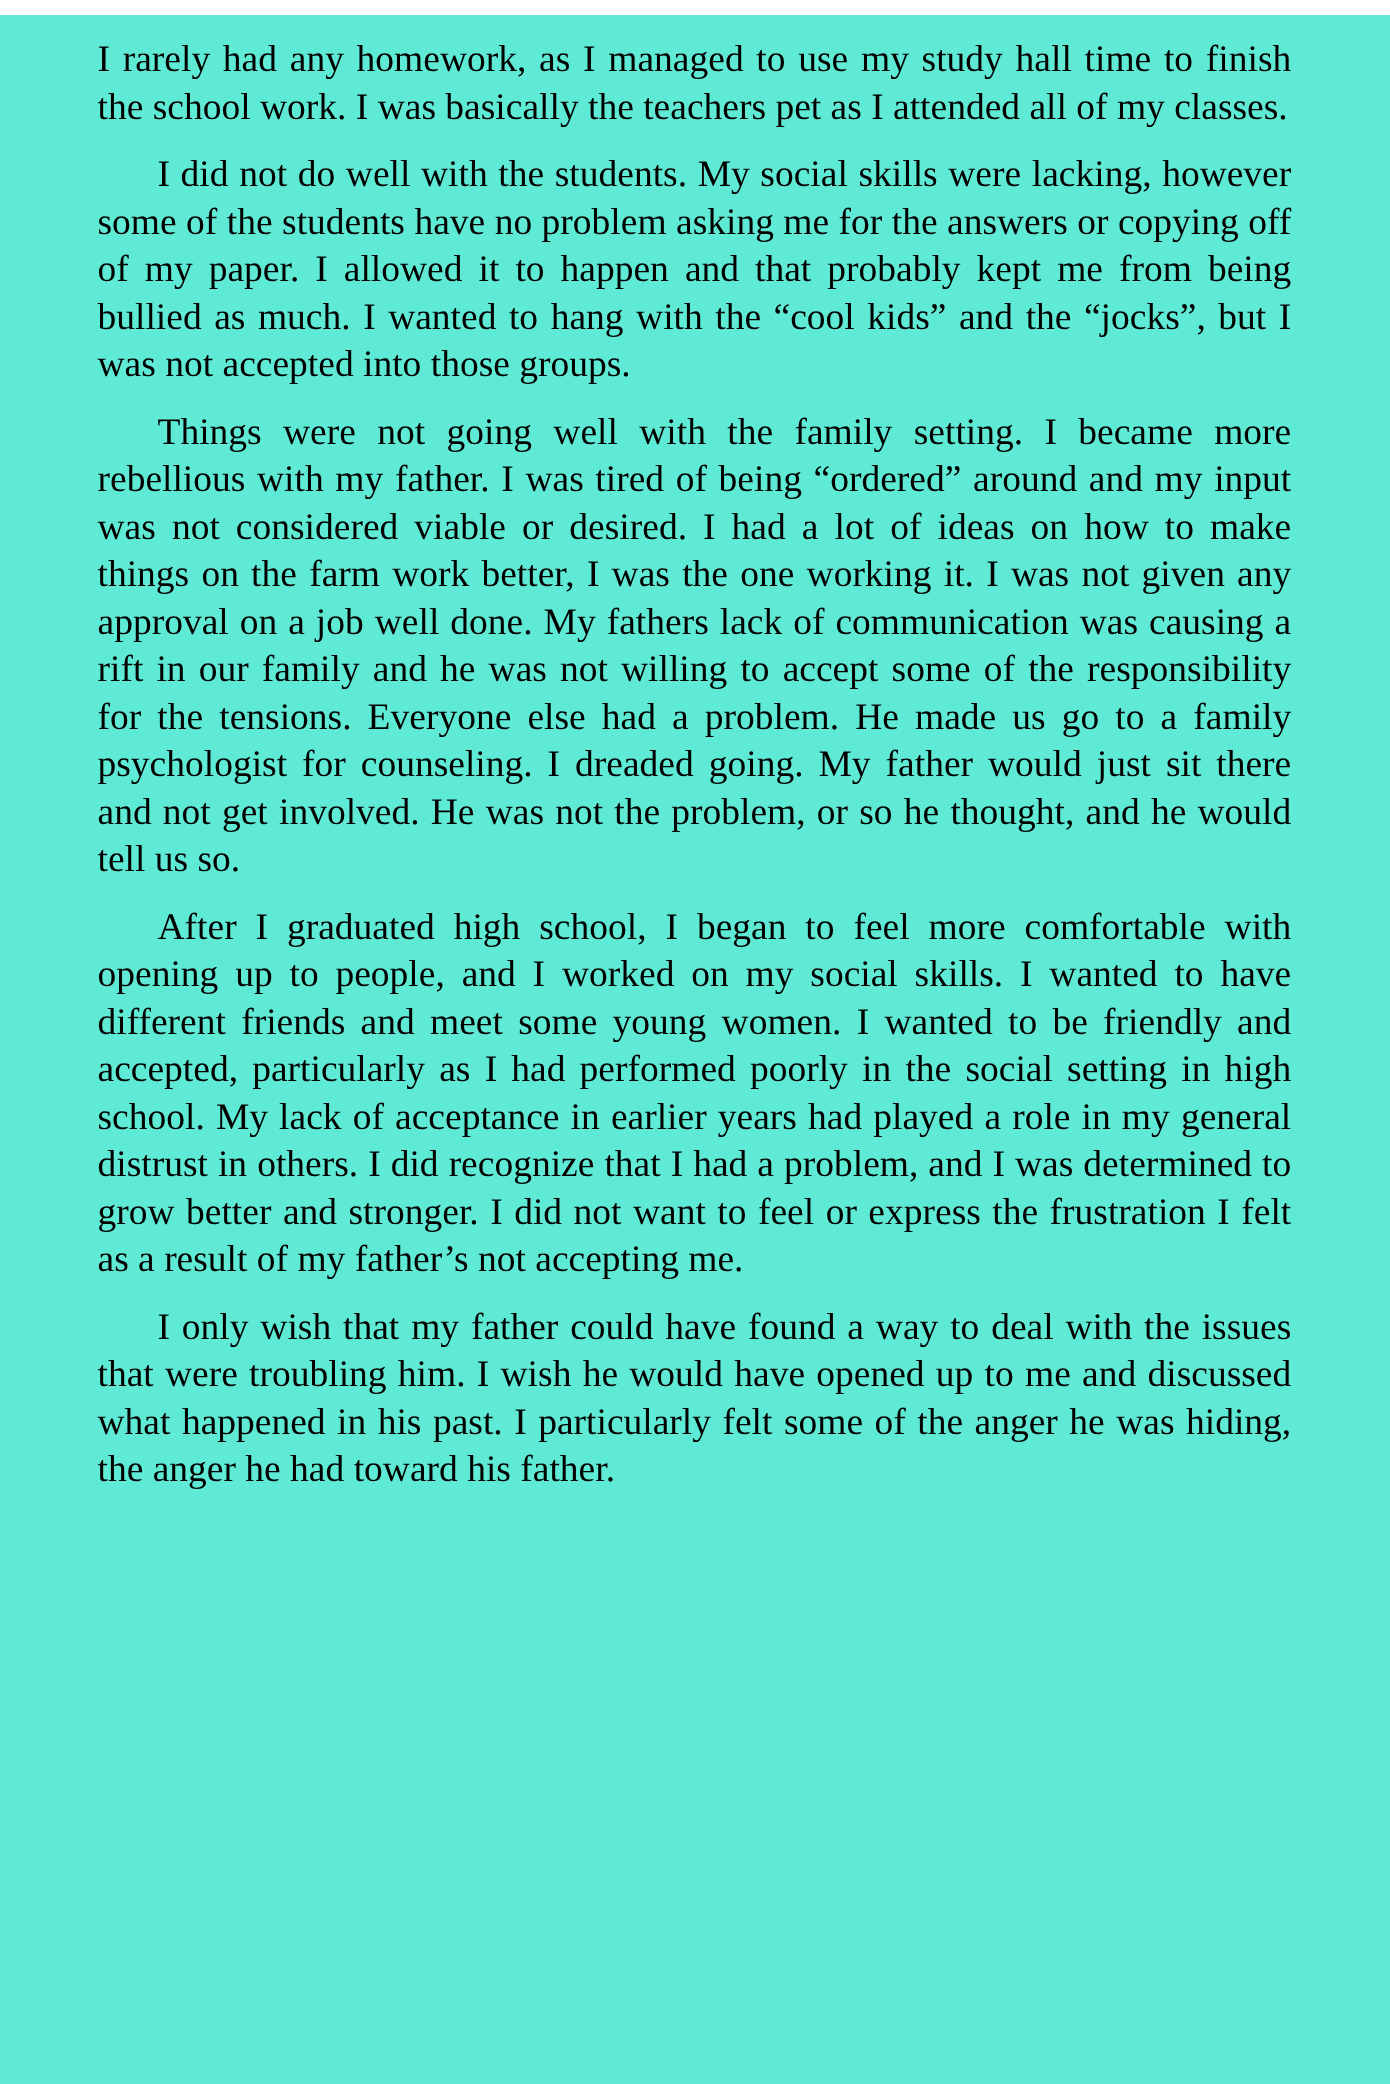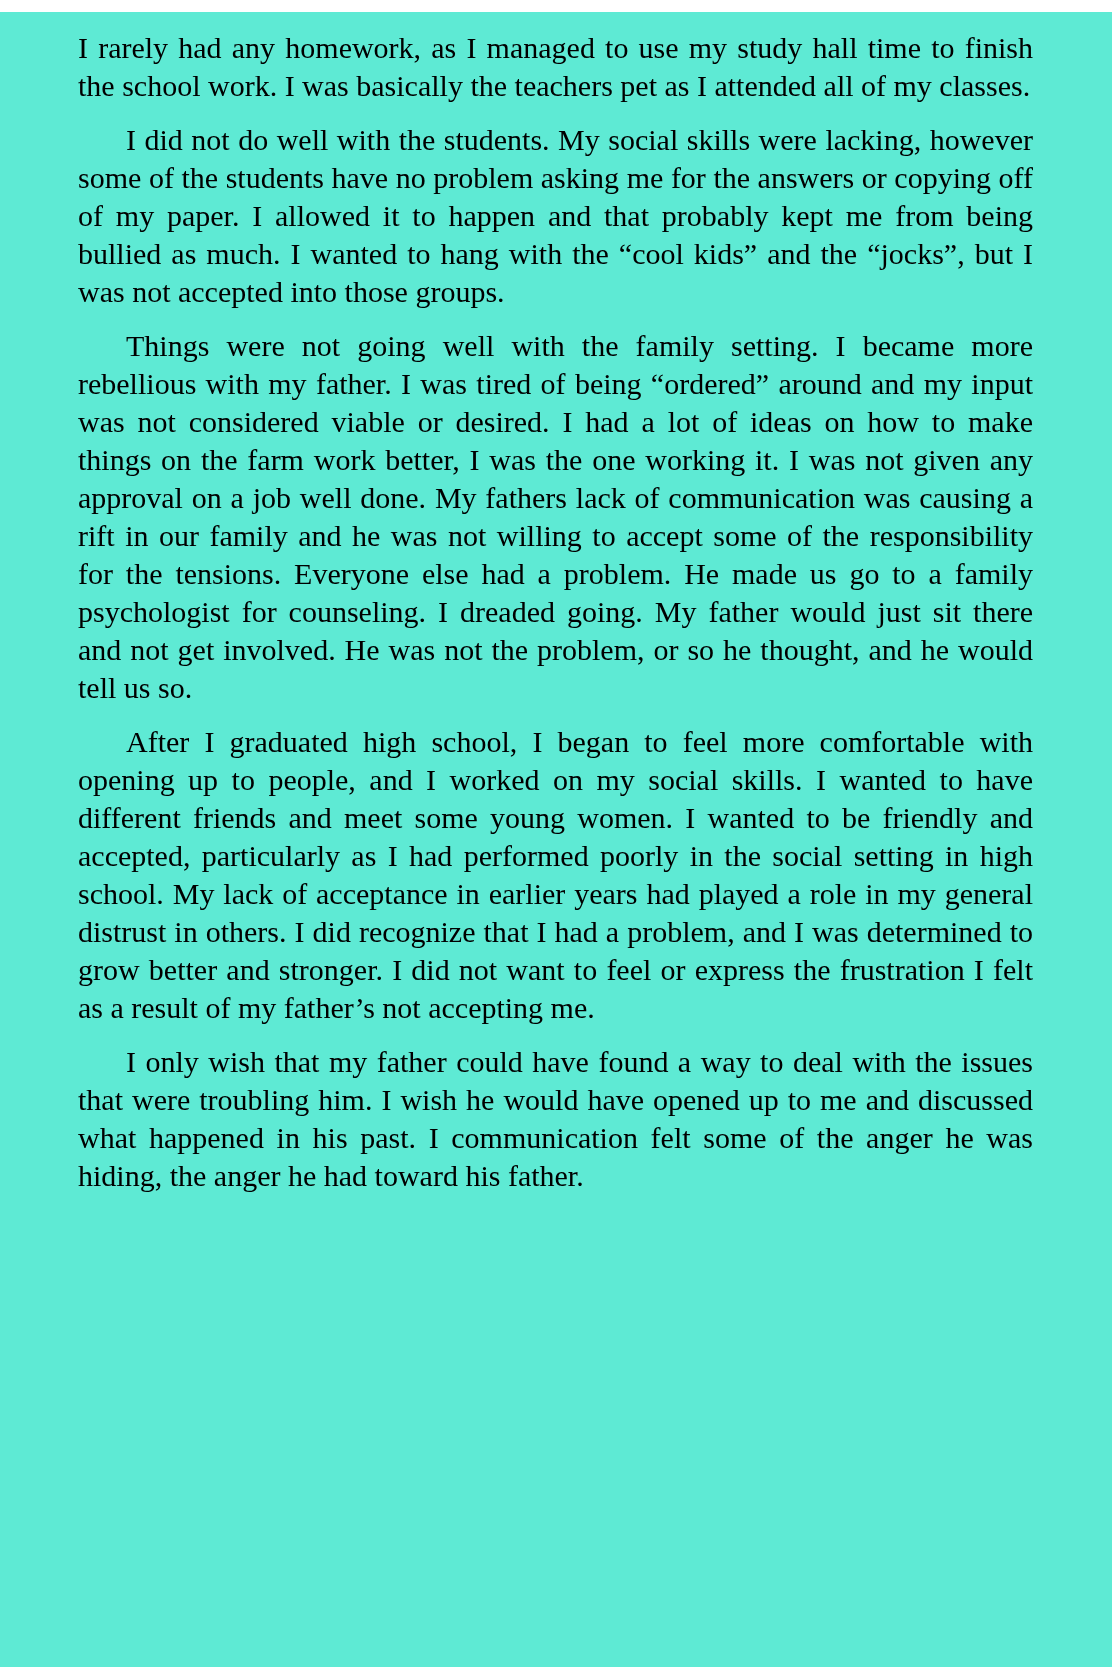--- a/index.html
+++ b/index.html
@@ -40,15 +40,15 @@
 </style>
 </head>
 <body>
 
 <div class="page">
   <div class="text-column">
     <p class="no-indent">I rarely had any homework, as I managed to use my study hall time to finish the school work. I was basically the teachers pet as I attended all of my classes.</p>
     <p>I did not do well with the students. My social skills were lacking, however some of the students have no problem asking me for the answers or copying off of my paper. I allowed it to happen and that probably kept me from being bullied as much. I wanted to hang with the “cool kids” and the “jocks”, but I was not accepted into those groups.</p>
     <p>Things were not going well with the family setting. I became more rebellious with my father. I was tired of being “ordered” around and my input was not considered viable or desired. I had a lot of ideas on how to make things on the farm work better, I was the one working it. I was not given any approval on a job well done. My fathers lack of communication was causing a rift in our family and he was not willing to accept some of the responsibility for the tensions. Everyone else had a problem. He made us go to a family psychologist for counseling. I dreaded going. My father would just sit there and not get involved. He was not the problem, or so he thought, and he would tell us so.</p>
     <p>After I graduated high school, I began to feel more comfortable with opening up to people, and I worked on my social skills. I wanted to have different friends and meet some young women. I wanted to be friendly and accepted, particularly as I had performed poorly in the social setting in high school. My lack of acceptance in earlier years had played a role in my general distrust in others. I did recognize that I had a problem, and I was determined to grow better and stronger. I did not want to feel or express the frustration I felt as a result of my father’s not accepting me.</p>
-    <p>I only wish that my father could have found a way to deal with the issues that were troubling him. I wish he would have opened up to me and discussed what happened in his past. I communication felt some of the anger he was hiding, the anger he had toward his father.</p>
+    <p>I only wish that my father could have found a way to deal with the issues that were troubling him. I wish he would have opened up to me and discussed what happened in his past. I particularly felt some of the anger he was hiding, the anger he had toward his father.</p>
   </div>
 </div>
 
 </body></html>

